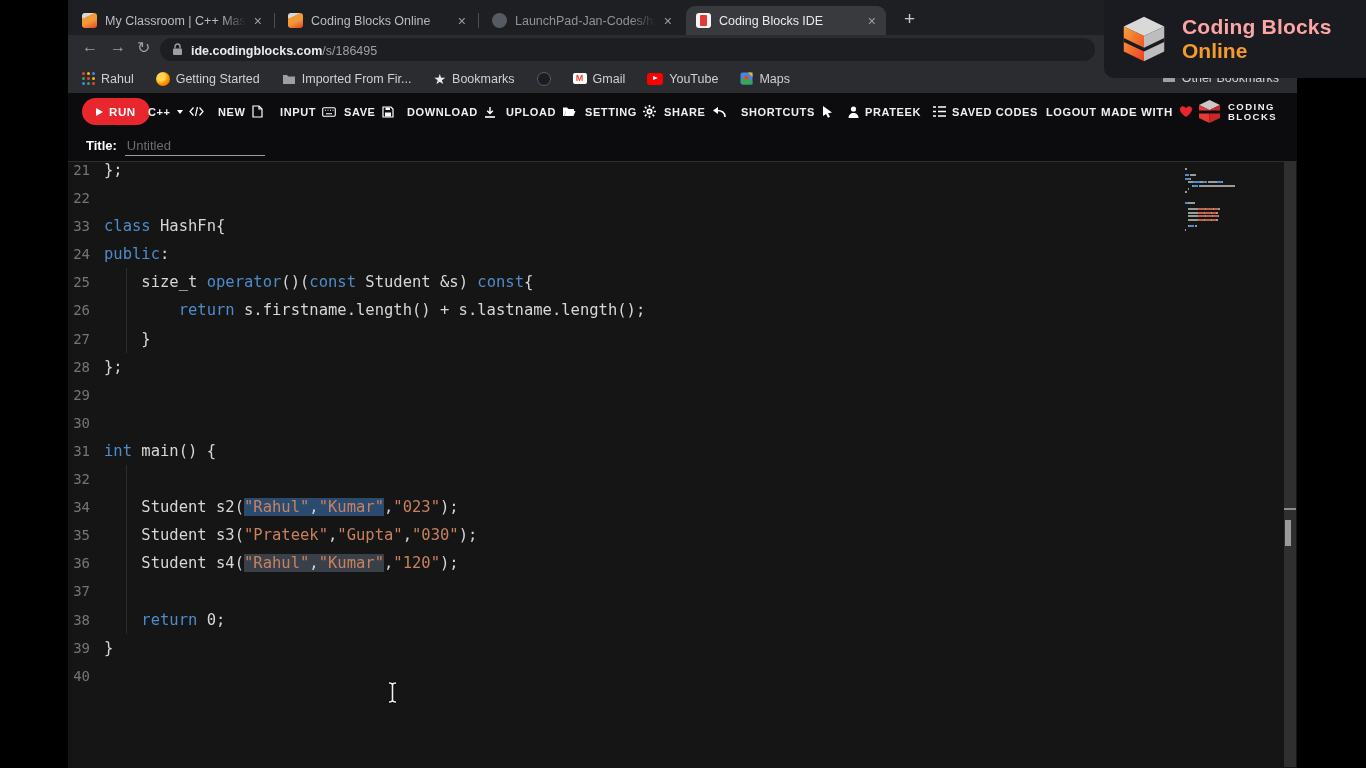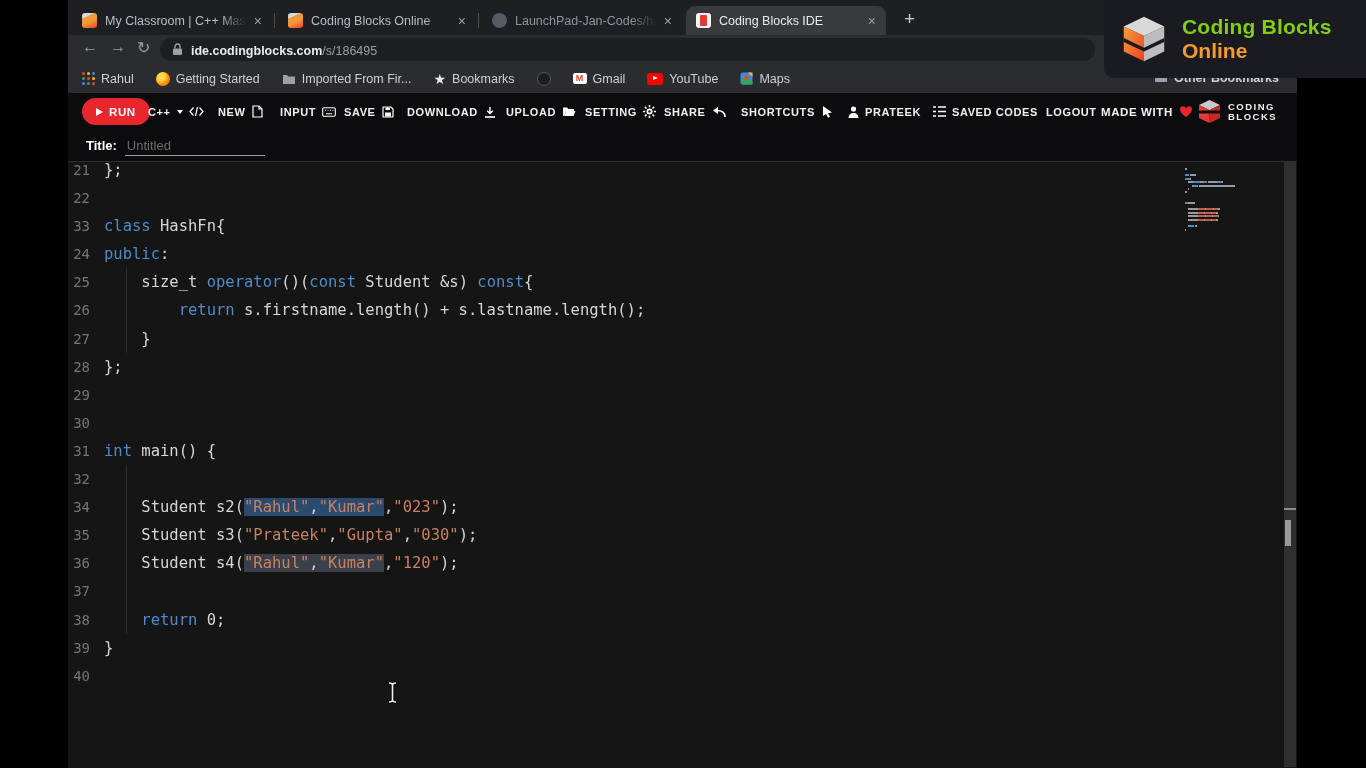--- a/index.html
+++ b/index.html
@@ -41,21 +41,21 @@
   .grid9 i { border-radius:50%; }
   .ffx { width:14px; height:14px; border-radius:50%;
          background:radial-gradient(circle at 35% 35%, #ffd54f 0 30%, #ff9800 55%, #e65100 100%); }
   .ytb { width:16px; height:12px; border-radius:3px; background:#f00; position:relative; }
   .ytb::after { content:''; position:absolute; left:6px; top:3.5px; border-left:5px solid #fff;
                 border-top:2.5px solid transparent; border-bottom:2.5px solid transparent; }
   .gml { width:14px; height:11px; border-radius:2px; background:#fff; color:#ea4335;
          font-size:9px; font-weight:bold; text-align:center; line-height:11px; }
   .ghc { width:14px; height:14px; border-radius:50%; background:#1a1e24; border:1px solid #565b63; }
   .star { color:#e8eaed; font-size:14px; line-height:1; }
-  .other-bm { position:absolute; right:18px; top:7px; display:flex; gap:6px; align-items:flex-start;font-weight:bold; }
+  .other-bm { position:absolute; right:18px; top:7px; display:flex; gap:6px; align-items:flex-start; }
 
   
   .idebar { position:relative; height:37px; background:#0c0c0e; color:#f0f0f0;
             font-size:11px; font-weight:bold; letter-spacing:.6px; }
   .ide-item { position:absolute; top:0; height:37px; display:flex; align-items:center; gap:6px; white-space:nowrap; }
   .runbtn { position:absolute; left:14px; top:5px; height:27px; padding:0 14px; background:#e8262d;
             border:none; border-radius:14px; color:#fff; font-size:11.5px; font-weight:bold;
             letter-spacing:.6px; display:flex; align-items:center; gap:6px; }
   .play { width:0; height:0; border-left:7px solid #fff; border-top:4.5px solid transparent;
           border-bottom:4.5px solid transparent; }
@@ -90,21 +90,21 @@
   .mm-row span { display:inline-block; height:2px; }
   .mm-d { background:#9a9a9a; } .mm-k { background:#4d8bc9; } .mm-s { background:#c0604a; }
 
   .sb-track { position:absolute; left:1216px; top:0; width:12px; height:605px; background:#2f2f2f; }
   .sb-divider { position:absolute; left:0; top:346px; width:12px; height:2px; background:#8d8d8d; }
   .sb-thumb { position:absolute; left:1px; top:358px; width:6px; height:26px; background:#9a9a9a; }
 
   
   .overlay { position:absolute; left:1104px; top:0; width:262px; height:78px; background:#191b20;
              border-radius:0 0 0 10px; z-index:50; display:flex; align-items:center; padding-left:14px; gap:12px; }
-  .ov-txt .l1 { color:#84cc16; font-size:21px; font-weight:bold; letter-spacing:.2px; }
+  .ov-txt .l1 { color:#fca5a5; font-size:21px; font-weight:bold; letter-spacing:.2px; }
   .ov-txt .l2 { color:#f59b2d; font-size:21px; font-weight:bold; }
 
   .mouse { position:absolute; left:317px; top:681px; z-index:60; }
 </style>
 </head>
 <body>
 
 <div class="screen">
 
   <div class="tabbar">

